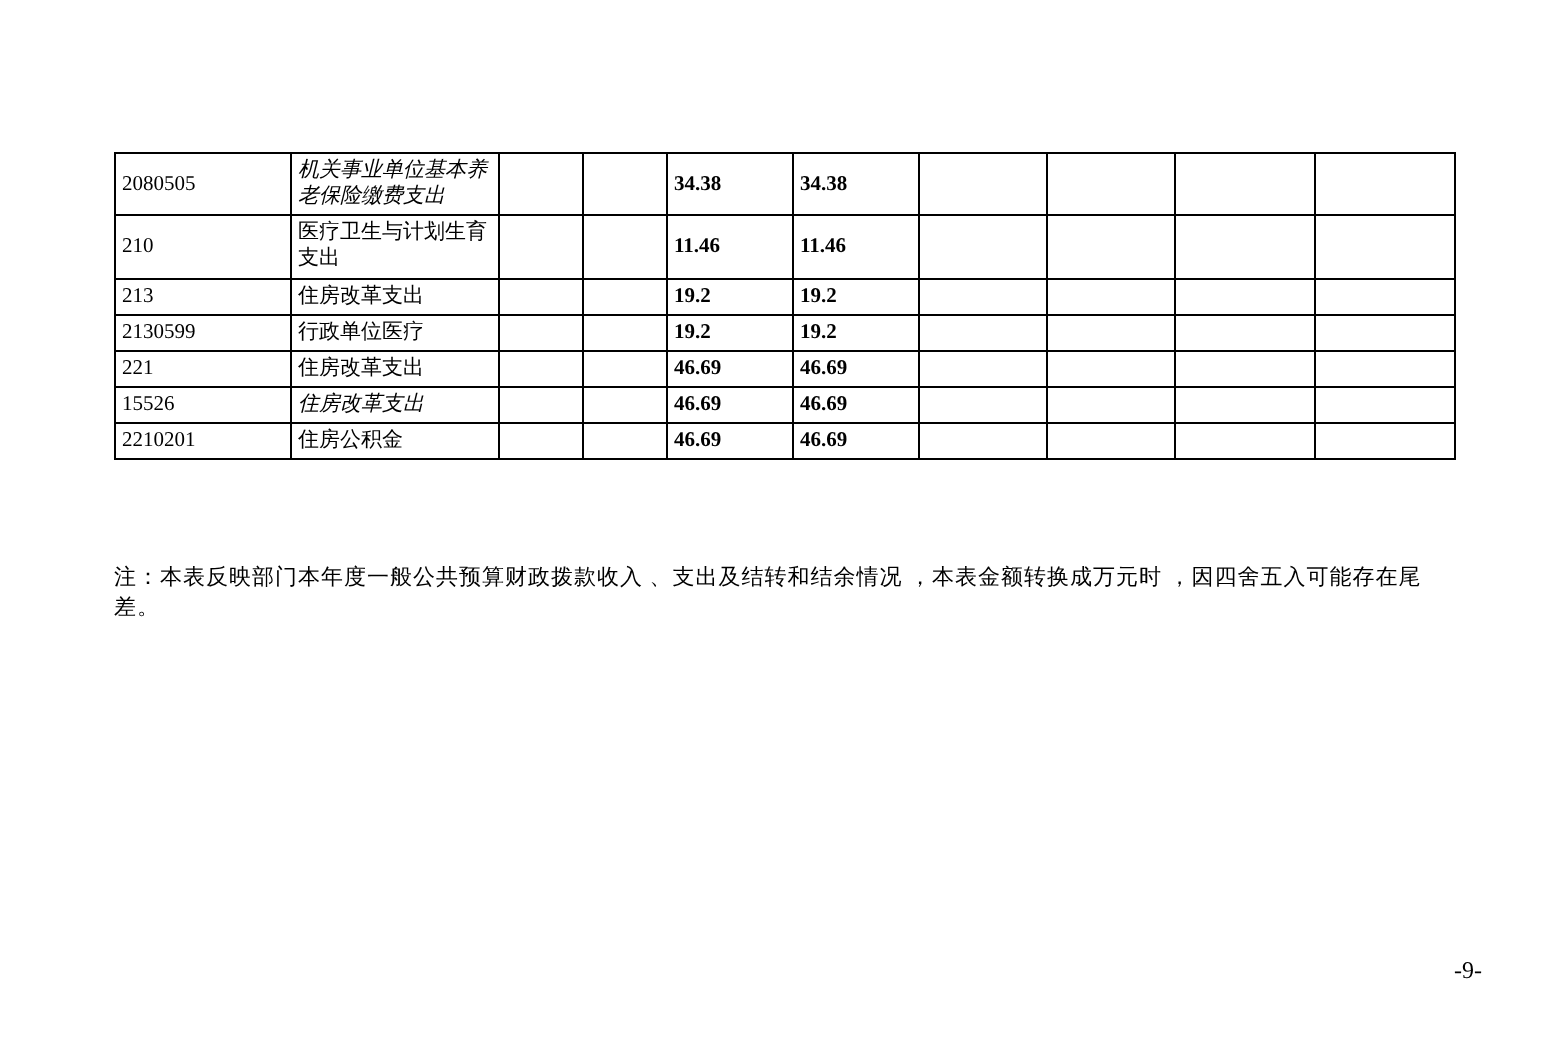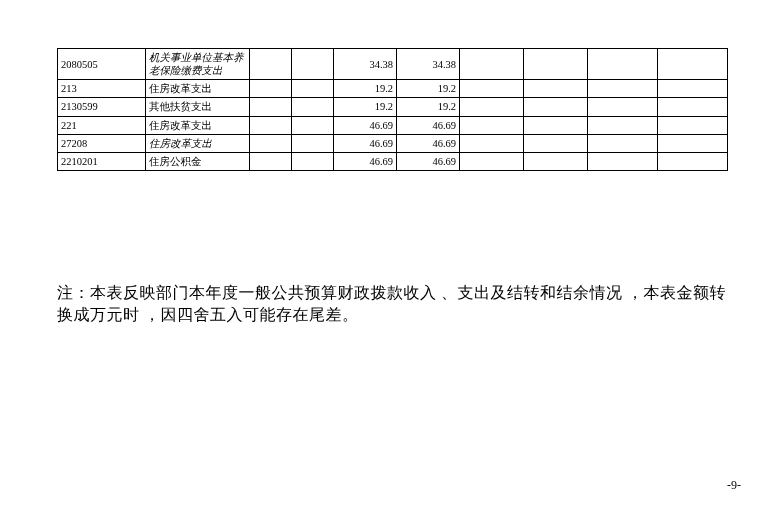--- a/index.html
+++ b/index.html
@@ -27,54 +27,55 @@
     left: 57px;
     top: 48px;
     width: 670px;
   }
   table.budget {
     border-collapse: collapse;
     width: 670px;
     table-layout: fixed;
     font-size: 10.5px;
     line-height: 1.25;
+    margin-top: 28px;
   }
   table.budget td {
     border: 1px solid #000000;
     padding: 2px 3px;
     vertical-align: middle;
     height: 16px;
     box-sizing: border-box;
   }
   td.code {
     text-align: left;
     padding-left: 6px;
     white-space: nowrap;
   }
   td.name {
     text-align: left;
     padding-left: 6px;
   }
   td.num {
-    text-align: right;
     padding-right: 7px;
     white-space: nowrap;
+    font-weight: bold;
   }
   td.blank {
     text-align: center;
   }
   .indent1 { padding-left: 12px; font-style: italic; }
   .indent2 { padding-left: 19px; }
   .tall { height: 33px; }
   .note {
     position: absolute;
     left: 57px;
     top: 282px;
     width: 672px;
-    font-size: 16px;
+    font-size: 11px;
     line-height: 1.4;
     font-family: "Liberation Serif", "DejaVu Serif", serif;
   }
   .note .lead {
     letter-spacing: 0.5px;
   }
   .page-number {
     position: absolute;
     right: 42px;
     bottom: 38px;
@@ -108,34 +109,46 @@
             <td class="blank tall"></td>
             <td class="blank tall"></td>
             <td class="num tall">34.38</td>
             <td class="num tall">34.38</td>
             <td class="blank tall"></td>
             <td class="blank tall"></td>
             <td class="blank tall"></td>
             <td class="blank tall"></td>
           </tr>
           <tr>
+            <td class="code tall">210</td>
+            <td class="name tall">医疗卫生与计划生育支出</td>
+            <td class="blank tall"></td>
+            <td class="blank tall"></td>
+            <td class="num tall">11.46</td>
+            <td class="num tall">11.46</td>
+            <td class="blank tall"></td>
+            <td class="blank tall"></td>
+            <td class="blank tall"></td>
+            <td class="blank tall"></td>
+          </tr>
+          <tr>
             <td class="code">213</td>
             <td class="name">住房改革支出</td>
             <td class="blank"></td>
             <td class="blank"></td>
             <td class="num">19.2</td>
             <td class="num">19.2</td>
             <td class="blank"></td>
             <td class="blank"></td>
             <td class="blank"></td>
             <td class="blank"></td>
           </tr>
           <tr>
             <td class="code">2130599</td>
-            <td class="name indent2">其他扶贫支出</td>
+            <td class="name indent2">行政单位医疗</td>
             <td class="blank"></td>
             <td class="blank"></td>
             <td class="num">19.2</td>
             <td class="num">19.2</td>
             <td class="blank"></td>
             <td class="blank"></td>
             <td class="blank"></td>
             <td class="blank"></td>
           </tr>
           <tr>
@@ -144,21 +157,21 @@
             <td class="blank"></td>
             <td class="blank"></td>
             <td class="num">46.69</td>
             <td class="num">46.69</td>
             <td class="blank"></td>
             <td class="blank"></td>
             <td class="blank"></td>
             <td class="blank"></td>
           </tr>
           <tr>
-            <td class="code">27208</td>
+            <td class="code">15526</td>
             <td class="name indent1">住房改革支出</td>
             <td class="blank"></td>
             <td class="blank"></td>
             <td class="num">46.69</td>
             <td class="num">46.69</td>
             <td class="blank"></td>
             <td class="blank"></td>
             <td class="blank"></td>
             <td class="blank"></td>
           </tr>

